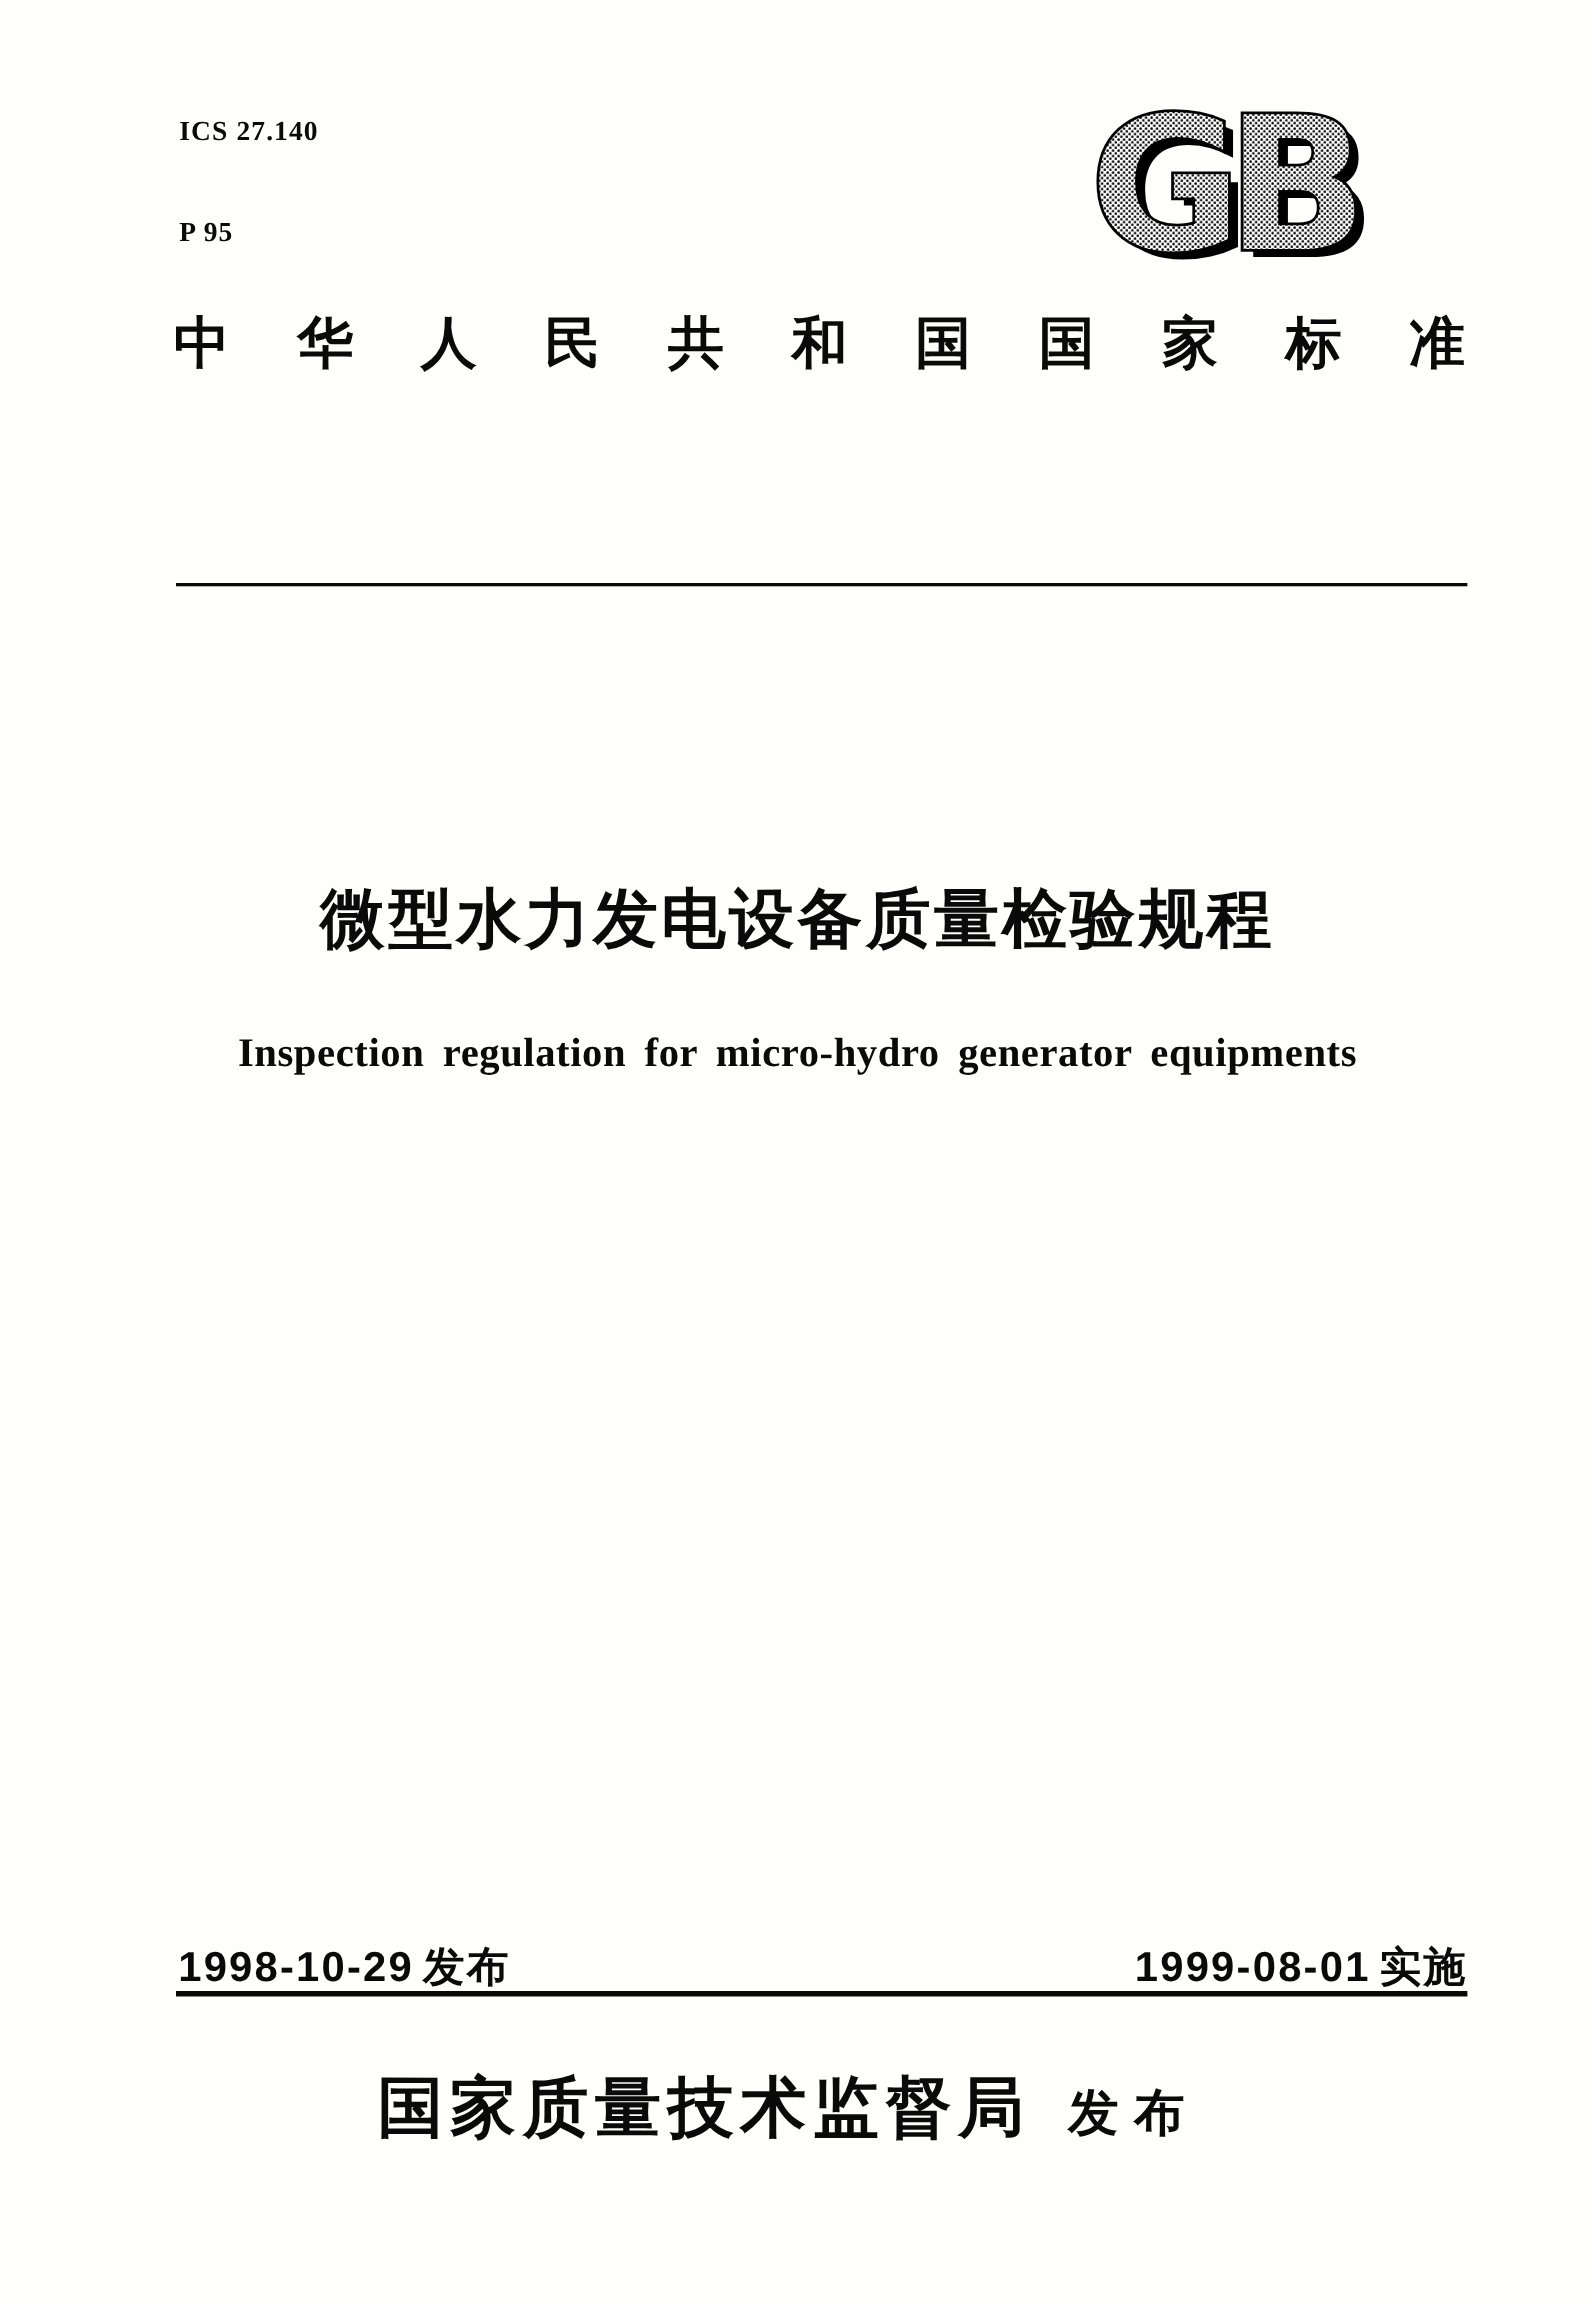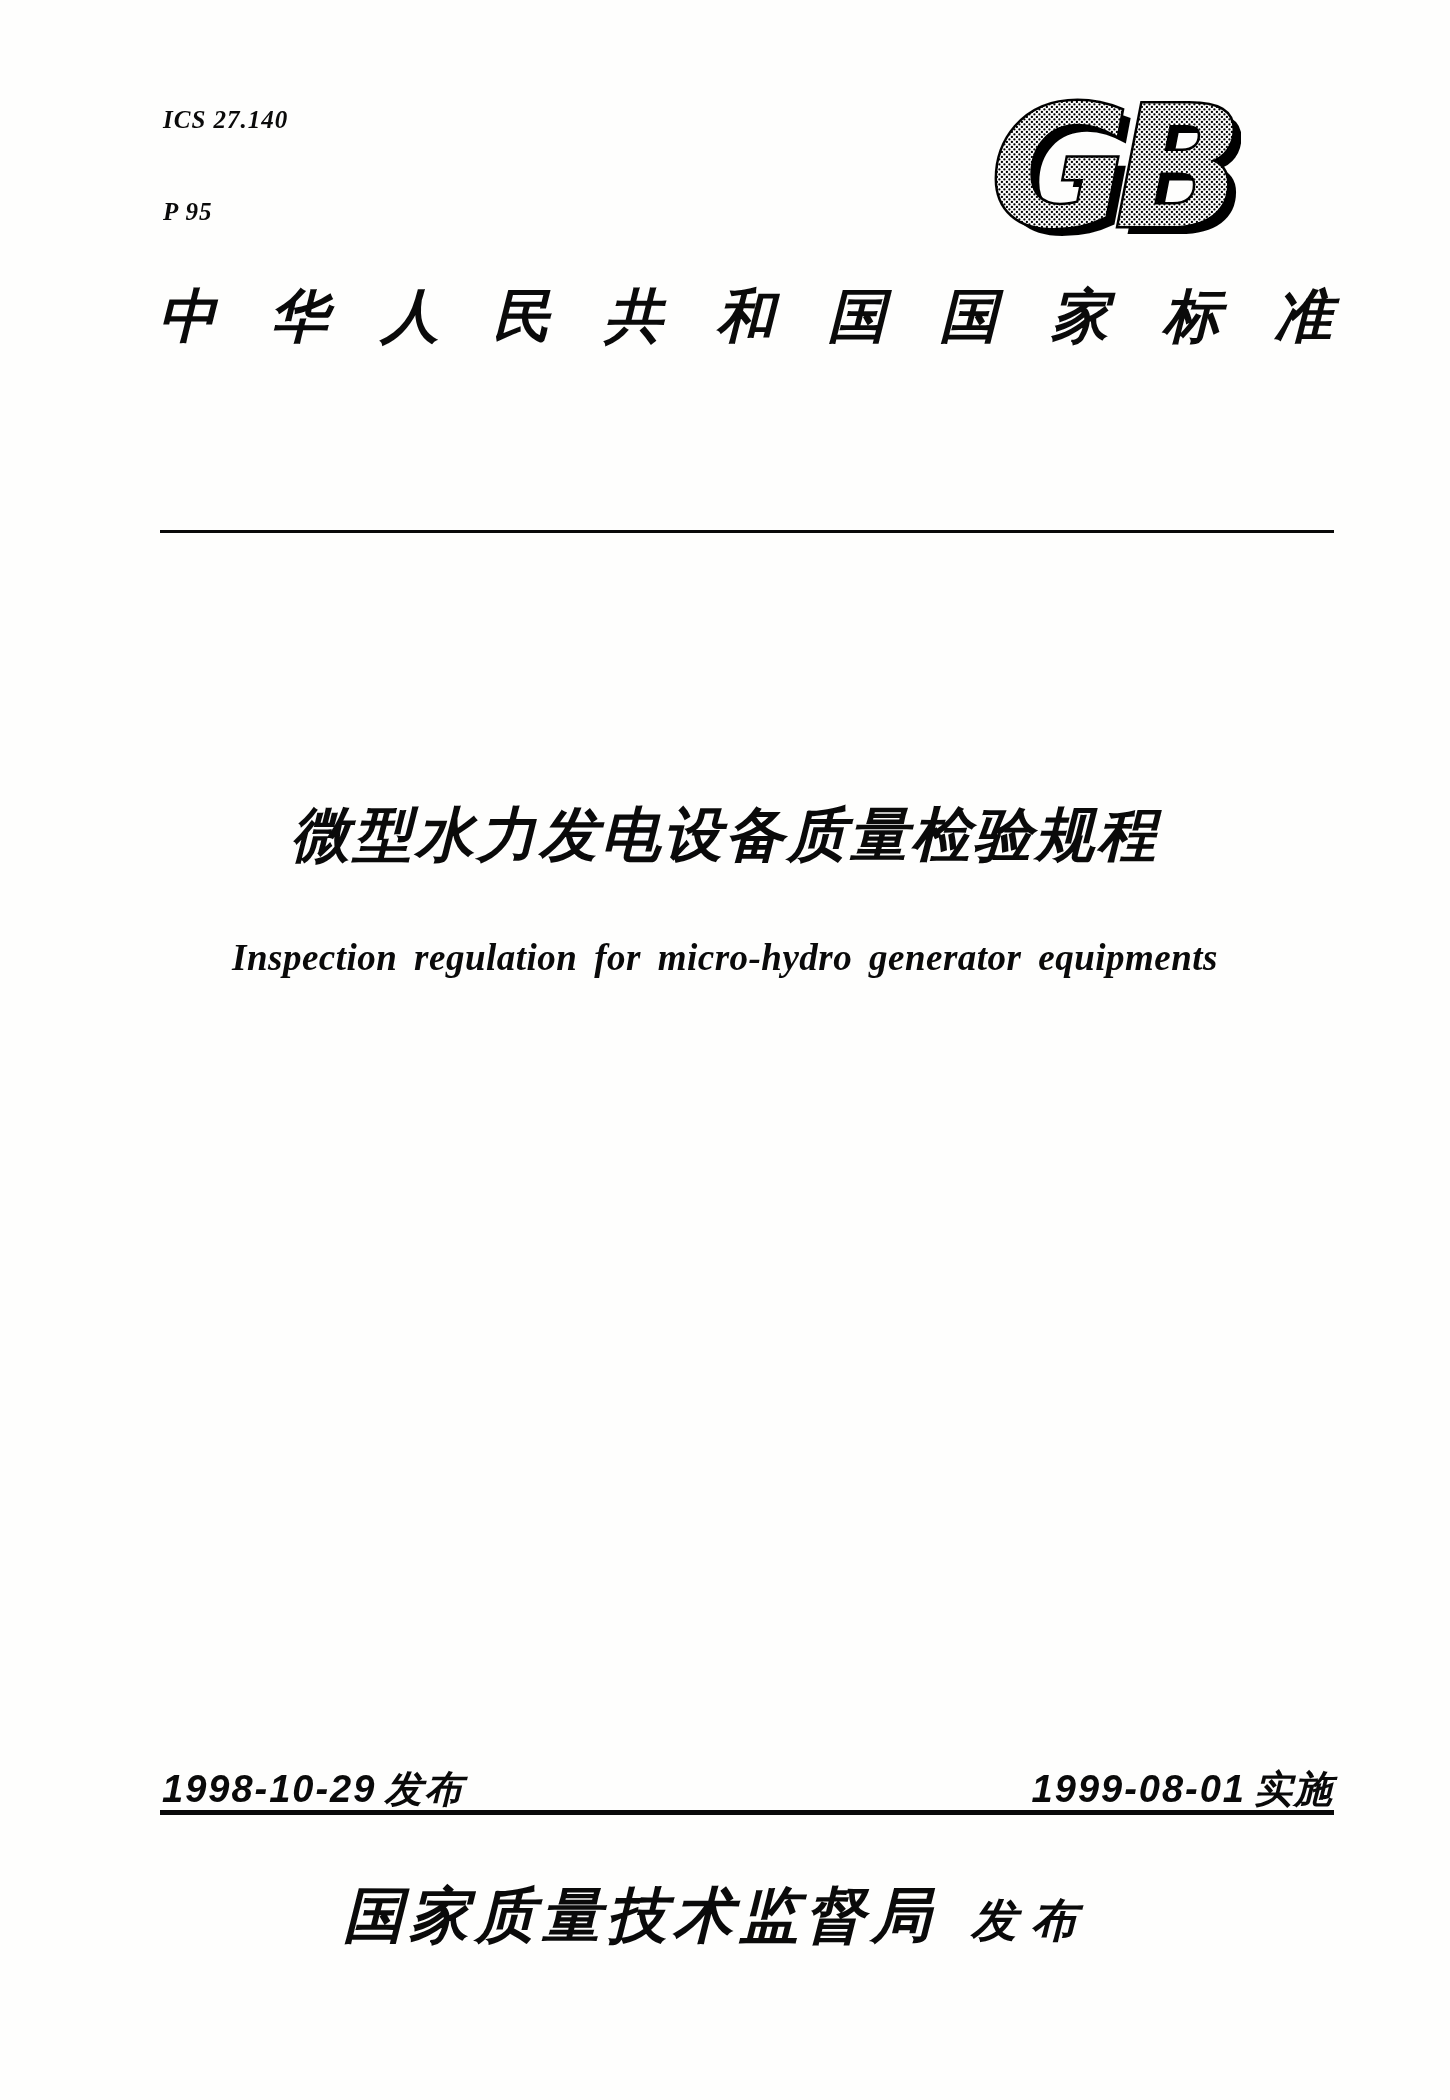--- a/index.html
+++ b/index.html
@@ -8,21 +8,20 @@
     background: #ffffff;
   }
   .page {
     position: relative;
     width: 1450px;
     height: 2100px;
     background: #fefefd;
     overflow: hidden;
     font-family: "Liberation Serif", serif;
     color: #0a0a0a;
-    font-style: italic;
   }
 
   
   .ics-block {
     position: absolute;
     left: 163px;
     top: 44px;
     font-family: "Liberation Serif", serif;
     font-weight: bold;
     font-size: 25px;
@@ -41,21 +40,21 @@
   }
 
   
   .std-title {
     position: absolute;
     left: 158px;
     top: 288px;
     width: 1174px;
     font-family: "Liberation Serif", serif;
     font-weight: bold;
-    font-size: 58px;
+    font-size: 51px;
     line-height: 1;
     text-align: justify;
     text-align-last: justify;
     white-space: nowrap;
   }
 
   
   .std-number {
     position: absolute;
     top: 420px;

